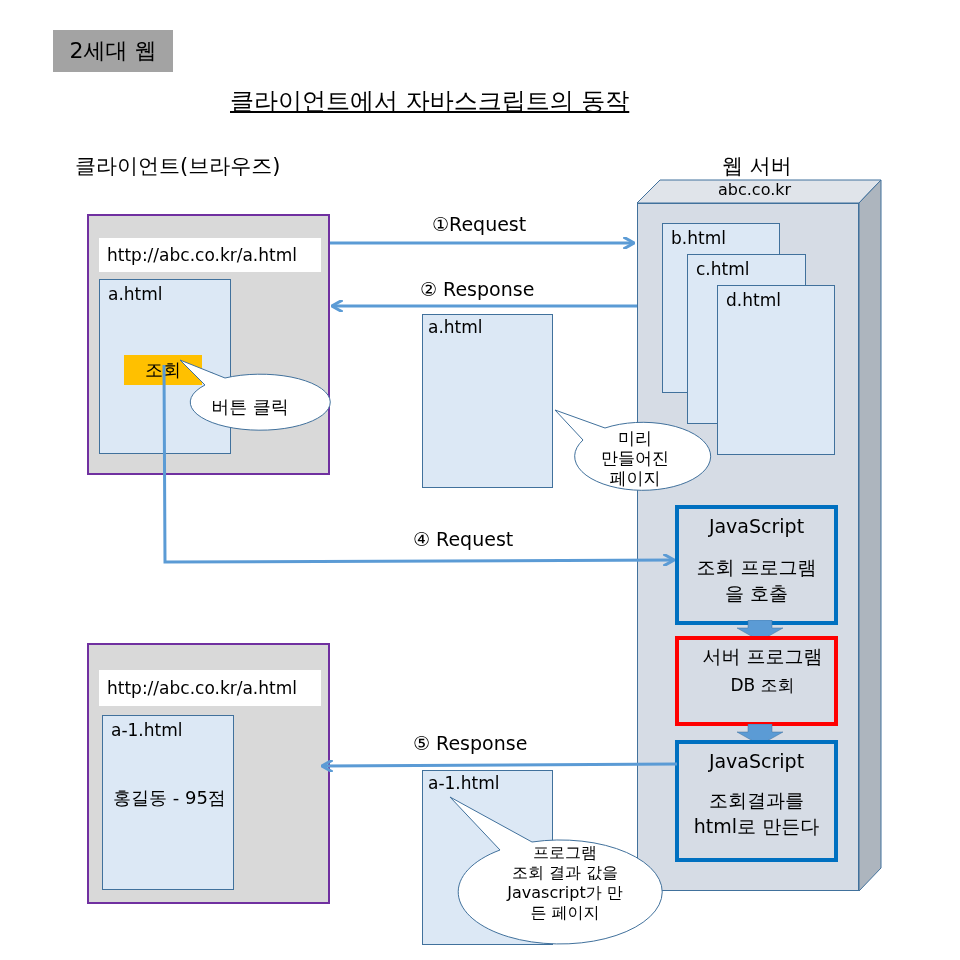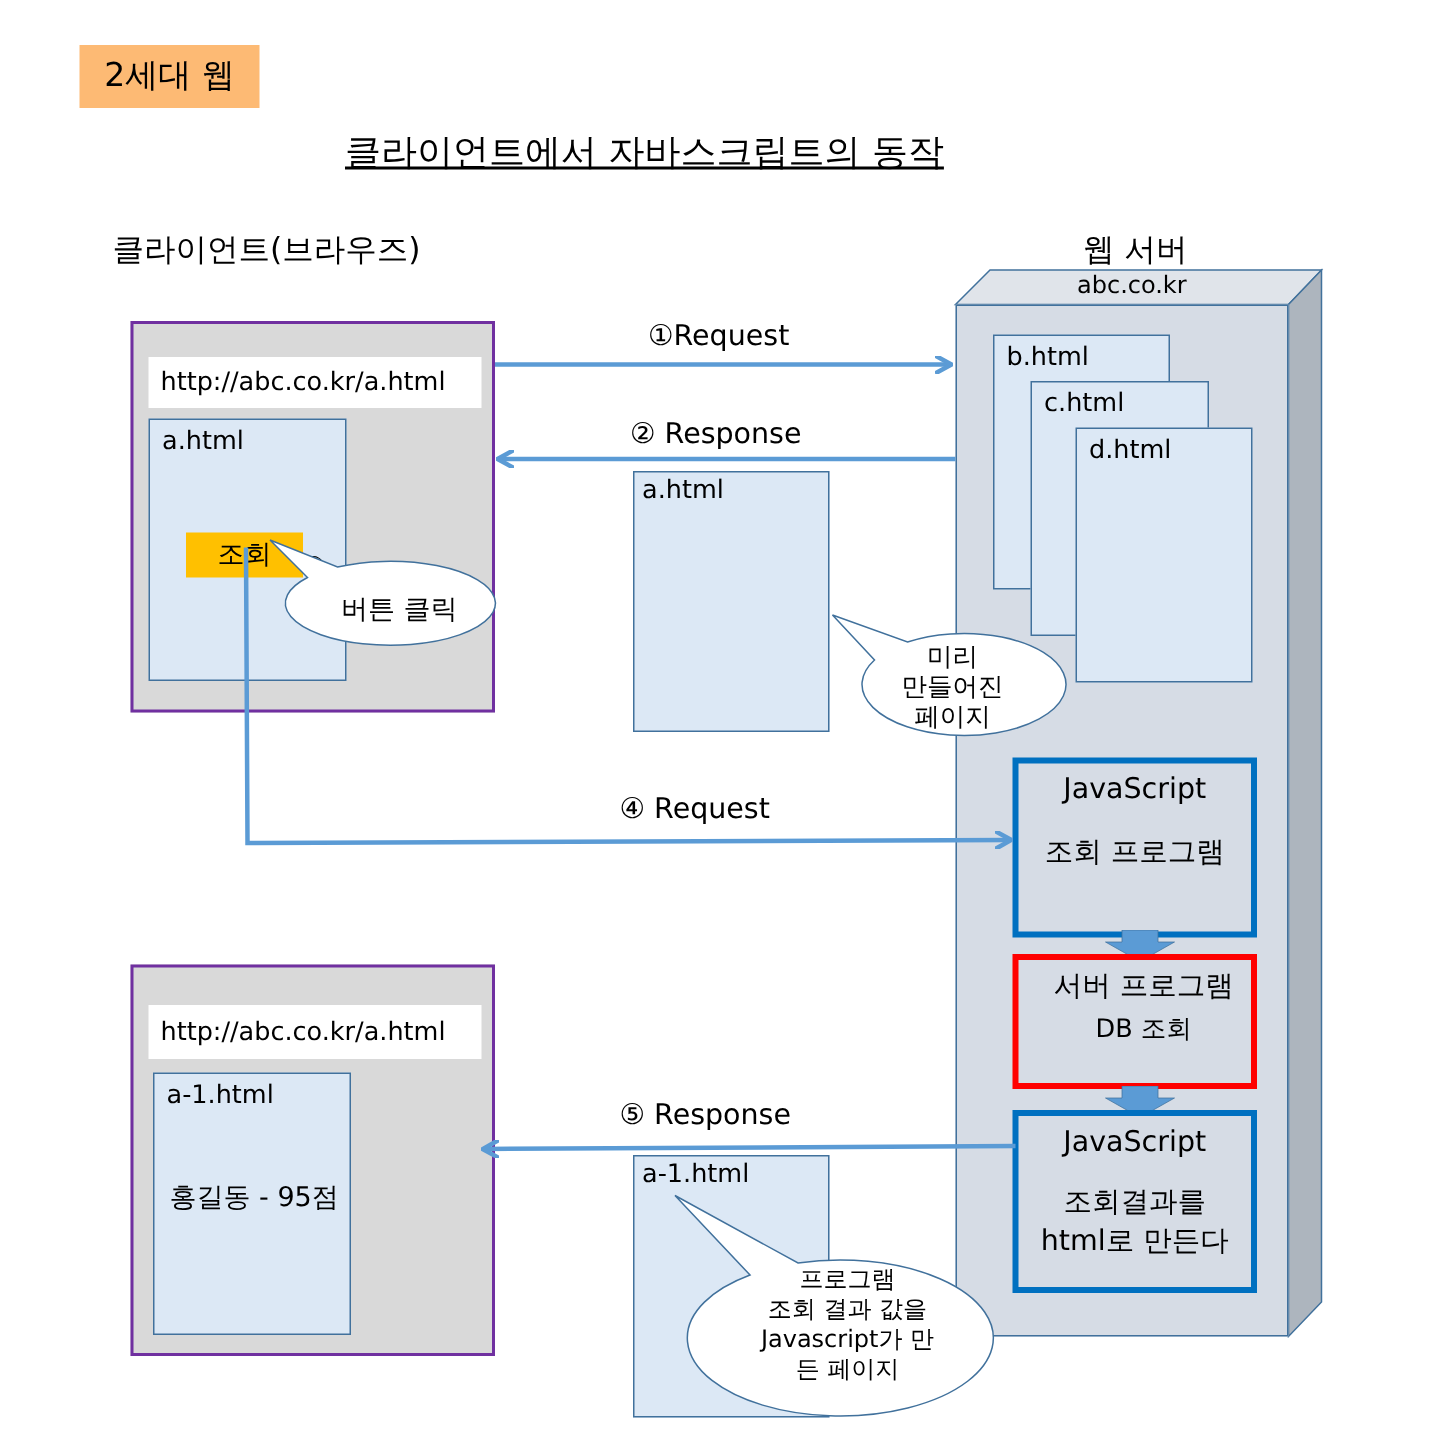--- a/index.html
+++ b/index.html
@@ -1,20 +1,20 @@
 <!DOCTYPE html>
 <html><head>
 <meta charset="utf-8">
 <style>
   html, body { margin: 0; padding: 0; background: #ffffff; }
   body { width: 960px; height: 960px; position: relative; overflow: hidden;
          font-family: "DejaVu Sans", "Liberation Sans", sans-serif; color: #000; }
   .abs { position: absolute; }
   .txt { position: absolute; white-space: nowrap; }
-  #badge { left: 53px; top: 30px; width: 120px; height: 42px; background: #fdba74;
+  #badge { left: 53px; top: 30px; width: 120px; height: 42px; background: #a3a3a3;
            font-size: 22px; line-height: 42px; text-align: center; }
   #title { left: 230px; top: 85px; font-size: 24px; text-decoration: underline; }
   .label-lg { font-size: 21px; }
   .browser { position: absolute; background: #d9d9d9; border: 2px solid #7030a0; box-sizing: border-box; margin-top: 27px; }
   .urlbar { position: absolute; background: #ffffff; font-size: 17px; line-height: 34px; padding-left: 8px; box-sizing: border-box; }
   .page { position: absolute; background: #dce8f5; border: 1px solid #41719c; box-sizing: border-box; font-size: 17px; }
   .page .pname { position: absolute; left: 8px; top: 4px; }
   .btn-query { position: absolute; background: #ffc000; font-size: 18px; text-align: center; line-height: 30px; }
   .server-front { position: absolute; left: 637px; top: 203px; width: 222px; height: 688px;
                   background: #d6dce5; border: 1px solid #41719c; box-sizing: border-box; }
@@ -49,21 +49,21 @@
       <path d="M0,0 L9,5 L0,10" fill="none" stroke="#5b9bd5" stroke-width="2.5"></path>
     </marker>
   </defs>
 
   <path d="M180,360 L225,378 A70,28 0 1 1 205,385 Z" fill="#ffffff" stroke="#41719c" stroke-width="1"></path>
 
   <polygon points="637,203 660,180 881,180 859,203" fill="#e0e4ea" stroke="#41719c" stroke-width="1"></polygon>
   <polygon points="859,203 881,180 881,868 859,891" fill="#adb5be" stroke="#41719c" stroke-width="1"></polygon>
 </svg>
 
-<div class="callout-text" style="left:195px; top:397px; width:110px; font-size:18px;text-align:right;">버튼 클릭</div>
+<div class="callout-text" style="left:195px; top:397px; width:110px; font-size:18px;">버튼 클릭</div>
 
 <div class="browser" style="left:87px; top:616px; width:243px; height:261px;">
   <div class="urlbar" style="left:10px; top:25px; width:222px; height:36px; line-height:36px;">http://abc.co.kr/a.html</div>
   <div class="page" style="left:13px; top:70px; width:132px; height:175px;">
     <span class="pname">a-1.html</span>
     <span class="txt" style="left:10px; top:70px; font-size:18px;">홍길동 - 95점</span>
   </div>
 </div>
 
 <div class="txt label-lg" style="left:722px; top:152px;">웹 서버</div>
@@ -76,20 +76,21 @@
 <div class="page" style="left:687px; top:254px; width:119px; height:170px;">
   <span class="pname">c.html</span>
 </div>
 <div class="page" style="left:717px; top:285px; width:118px; height:170px;">
   <span class="pname">d.html</span>
 </div>
 
 <div class="jsbox" style="left:675px; top:505px; width:163px; height:120px;">
   <div class="u" style="margin-top:6px;">JavaScript</div>
   <div style="margin-top:18px;">조회 프로그램</div>
+  <div>을 호출</div>
 </div>
 
 <svg class="abs" style="left:735px; top:620px;" width="50" height="22">
   <polygon points="13,0 37,0 37,8 48,8 25,21 2,8 13,8" fill="#5b9bd5" stroke="#41719c" stroke-width="0.5"></polygon>
 </svg>
 
 <div class="redbox" style="left:675px; top:636px; width:163px; height:90px;">
   <div class="u" style="margin-top:4px;">서버 프로그램</div>
   <div style="margin-top:4px; font-size:17px;">DB 조회</div>
 </div>

